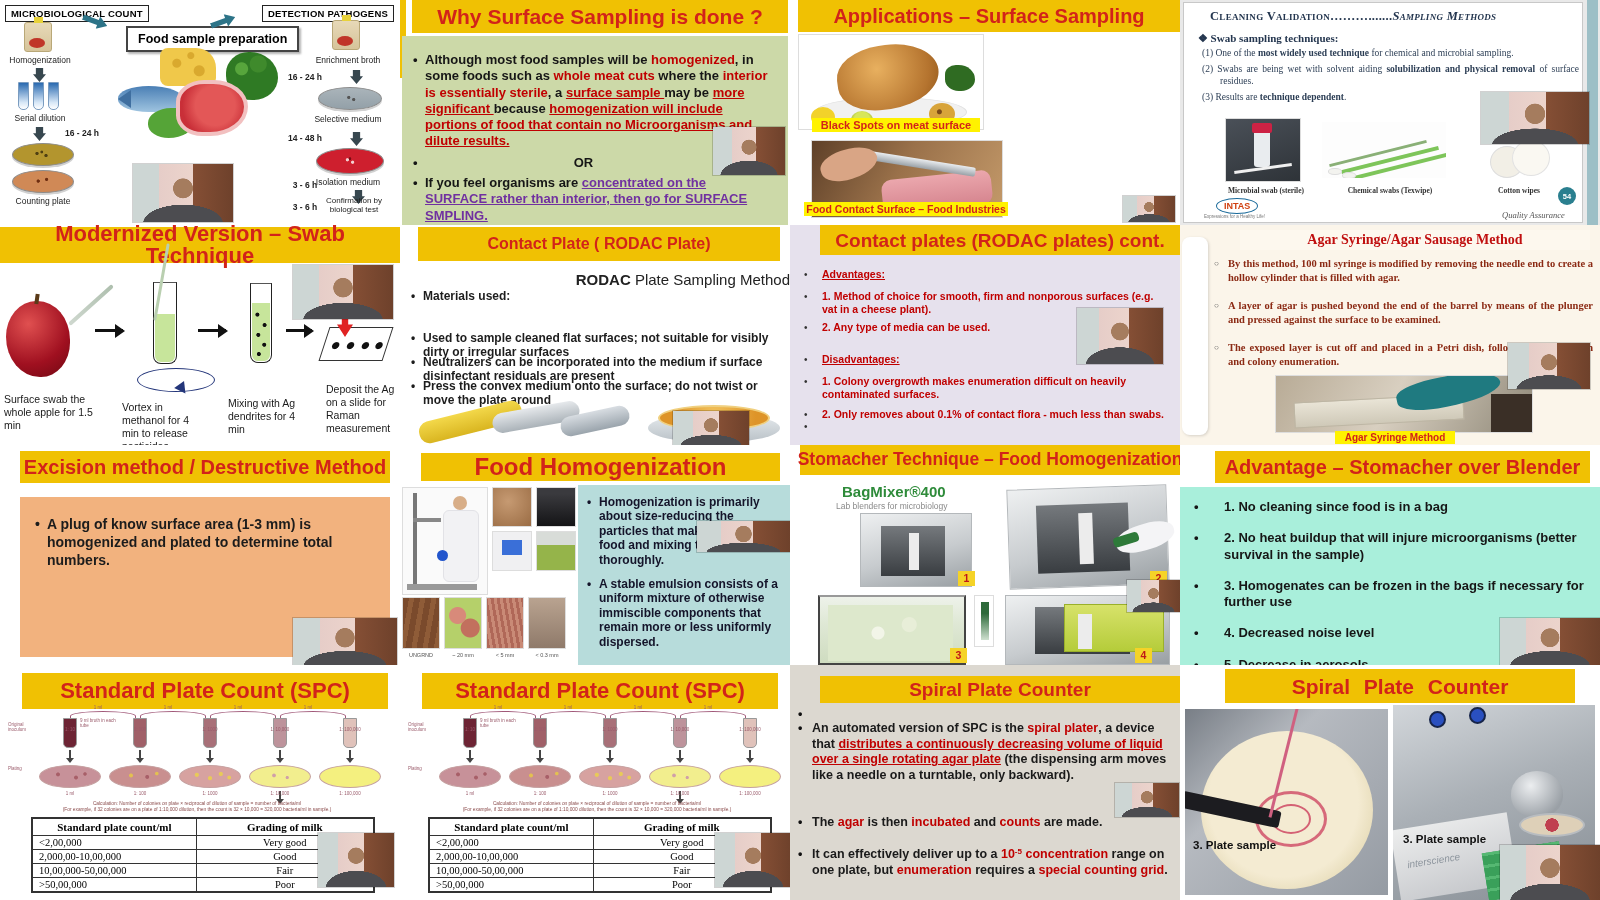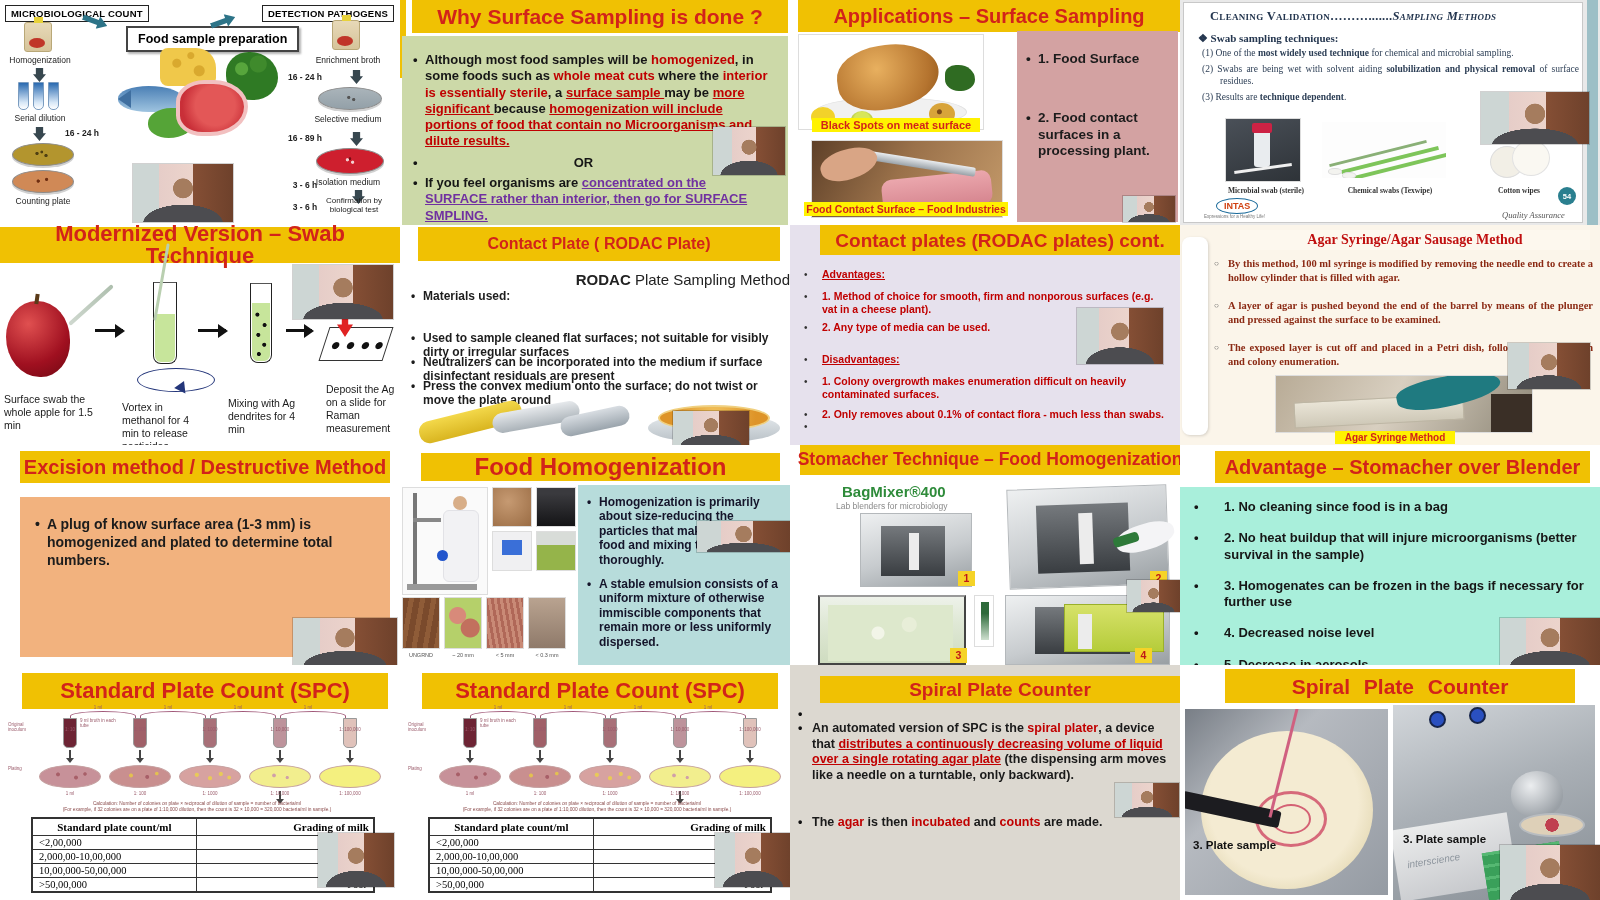--- a/index.html
+++ b/index.html
@@ -126,21 +126,21 @@
 .pp5{background:#f4f07f}
 .tinyl{position:absolute;font-size:4.5px;color:#9a5a6a;line-height:1.1}
 .dilrow{position:absolute;display:flex}
 .tl{width:70px;text-align:center;font-size:4.5px;color:#9a5a6a}
 .trl{width:70px;text-align:center;font-size:4.5px;color:#9a5a6a}
 .spccap{position:absolute;font-size:4.8px;color:#8a4a4a;text-align:center;width:370px;left:12px}
 .spct{position:absolute;border-collapse:collapse;font-family:"Liberation Serif",serif;background:#fff;border:2px solid #333}
 .spct th,.spct td{border:1px solid #333}
 .spct th{font-size:11px;padding:2px 4px;text-align:center}
 .spct td{font-size:10.5px;padding:1px 6px}
-.spct td:last-child,.spct th:last-child{text-align:right}
+.spct td:last-child,.spct th:last-child{text-align:center}
 
 .s15{background:#dcd8d0}
 .s15t{position:absolute;font-size:12.5px;font-weight:600;color:#1a1a1a;line-height:1.25;padding-left:14px}
 .s15t:before{content:"•";position:absolute;left:0;top:0;color:#111}
 
 .plab{position:absolute;color:#111;font-weight:700;font-size:11.5px}
 </style>
 </head>
 <body>
 
@@ -170,21 +170,21 @@
       <i class="f-fish"></i>
       <i class="f-leaf"></i>
       <i class="f-meat"></i>
     </div>
     <i class="bag" style="left:332px;top:20px"></i>
     <span class="lab" style="left:300px;top:56px;width:96px">Enrichment broth</span>
     <span class="lab" style="left:281px;top:73px;width:48px;font-weight:700">16 - 24 h</span>
     <i class="dar" style="left:350px;top:70px"></i>
     <i class="pl pgray" style="left:318px;top:87px;width:64px"></i>
     <span class="lab" style="left:300px;top:115px;width:96px">Selective medium</span>
-    <span class="lab" style="left:281px;top:134px;width:48px;font-weight:700">16 - 89 h</span>
+    <span class="lab" style="left:281px;top:134px;width:48px;font-weight:700">14 - 48 h</span>
     <i class="dar" style="left:350px;top:132px"></i>
     <i class="pl pred" style="left:316px;top:148px;width:68px;height:26px"></i>
     <span class="lab" style="left:300px;top:178px;width:96px">Isolation medium</span>
     <span class="lab" style="left:285px;top:181px;width:40px;font-weight:700">3 - 6 h</span>
     <i class="dar" style="left:352px;top:190px"></i>
     <span class="lab" style="left:285px;top:203px;width:40px;font-weight:700">3 - 6 h</span>
     <span class="lab" style="left:312px;top:196px;width:84px;font-size:8px">Confirmation by biological test</span>
     <div class="wc" style="left:133px;top:164px;width:100px;height:58px"></div>
   </div>
 
@@ -209,25 +209,20 @@
       <i style="left:130px;top:68px;width:26px;height:22px;background:radial-gradient(circle at 40% 40%,#7a4a18 2px,transparent 3px),#d8a43a;border-radius:50%"></i>
       <i style="left:146px;top:30px;width:30px;height:26px;background:#2f6b22;border-radius:40% 60% 50% 50%"></i>
     </div>
     <div class="cap-y" style="left:22px;top:118px;width:168px;height:14px;font-size:11px;line-height:14px">Black  Spots on meat  surface</div>
     <div class="ph" style="left:21px;top:140px;width:192px;height:78px;background:linear-gradient(120deg,#5e4028 0%,#9a714a 45%,#c49a6a 100%)">
       <i style="left:70px;top:34px;width:110px;height:34px;background:linear-gradient(180deg,#eba7ad,#d5848e);border-radius:10px;transform:rotate(-6deg)"></i>
       <i style="left:52px;top:18px;width:112px;height:9px;background:linear-gradient(180deg,#e9ecef,#9aa2a8);transform:rotate(9deg);border-radius:2px"></i>
       <i style="left:8px;top:8px;width:58px;height:30px;background:#d9a585;border-radius:45% 55% 50% 50%;transform:rotate(-18deg)"></i>
     </div>
     <div class="cap-y" style="left:14px;top:202px;width:204px;height:14px;font-size:10.5px;line-height:14px">Food Contact  Surface – Food Industries</div>
-    <div class="s3box" style="left:227px;top:31px;width:161px;height:191px">
-      <div class="s3it li ab" style="left:8px;top:20px;width:146px">1.  Food  Surface</div>
-      <div class="s3it li ab" style="left:8px;top:56px;width:146px">2. Food contact surfaces in a processing plant.</div>
-
-    </div>
     <div class="wc" style="left:333px;top:196px;width:52px;height:26px"></div>
   </div>
 
   <div class="sl s4">
     <div class="s4page"></div>
     <div class="s4strip"></div>
     <div class="s4title">
       <span class="smallcaps">Cleaning Validation</span><span>……….......</span><span class="smallcaps" style="font-style:italic">Sampling Methods</span>
     </div>
     <div class="s4h">❖ Swab sampling techniques:</div>
@@ -570,20 +565,21 @@
         </tbody>
     </table>
     <div class="wc" style="left:315px;top:168px;width:76px;height:54px"></div>
   </div>
 
   <div class="sl s15">
     <div class="tb" style="left:30px;top:11px;right:0;height:27px;font-size:19px">Spiral Plate Counter</div>
     <div class="s15t" style="left:8px;top:42px;width:10px;height:12px"></div>
     <div class="s15t" style="left:8px;top:56px;width:374px"><span>An automated version of SPC is the </span><span class="sg-r">spiral plater</span><span>, a device that </span><span class="sg-ru">distributes a continuously decreasing volume of liquid over a single rotating agar plate</span><span> (the dispensing arm moves like a needle on a turntable, only backward).</span></div>
     <div class="s15t" style="left:8px;top:150px;width:374px"><span>The </span><span class="sg-r">agar</span><span> is then </span><span class="sg-r">incubated</span><span> and </span><span class="sg-r">counts</span><span> are made.</span></div>
+    <div class="s15t" style="left:8px;top:182px;width:378px"><span>It can effectively deliver up to a </span><span class="sg-r">10</span><span class="sg-rsup">-5</span><span class="sg-r"> concentration</span><span> range on one plate, but </span><span class="sg-r">enumeration</span><span> requires a </span><span class="sg-r">special counting grid</span><span>.</span></div>
     <div class="wc" style="left:325px;top:118px;width:64px;height:34px"></div>
   </div>
 
   <div class="sl">
     <div class="tb" style="left:45px;top:4px;right:25px;height:34px;font-size:21px;word-spacing:8px">Spiral  Plate  Counter</div>
     <div class="ph" style="left:5px;top:44px;width:203px;height:186px;background:linear-gradient(135deg,#787e86 0%,#b6bac0 35%,#959ba3 100%);border:none">
       <i style="left:16px;top:22px;width:172px;height:158px;background:radial-gradient(circle at 48% 45%,#f4ebd2 0 60%,#e5dab6 78%,#c9bf9c 100%);border-radius:50%"></i>
       <i style="left:70px;top:82px;width:72px;height:56px;border:3px solid rgba(204,62,92,.75);border-radius:50%"></i>
       <i style="left:86px;top:95px;width:40px;height:30px;border:2.5px solid rgba(204,62,92,.8);border-radius:50%"></i>
       <i style="left:-4px;top:92px;width:100px;height:17px;background:#1c1c20;transform:rotate(12deg);border-radius:3px"></i>

